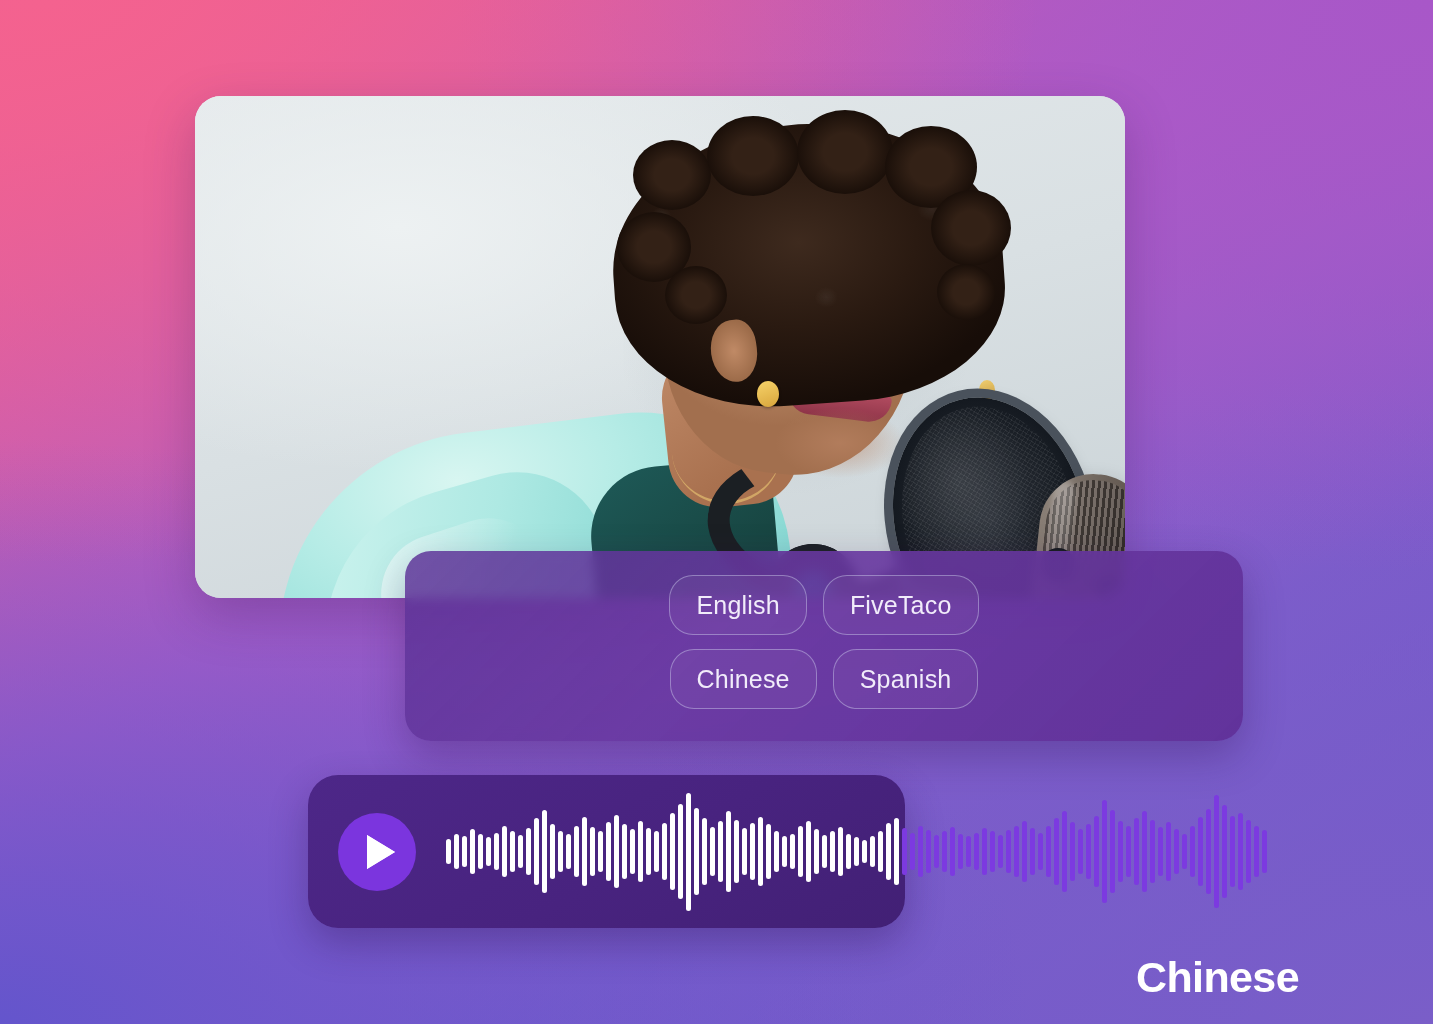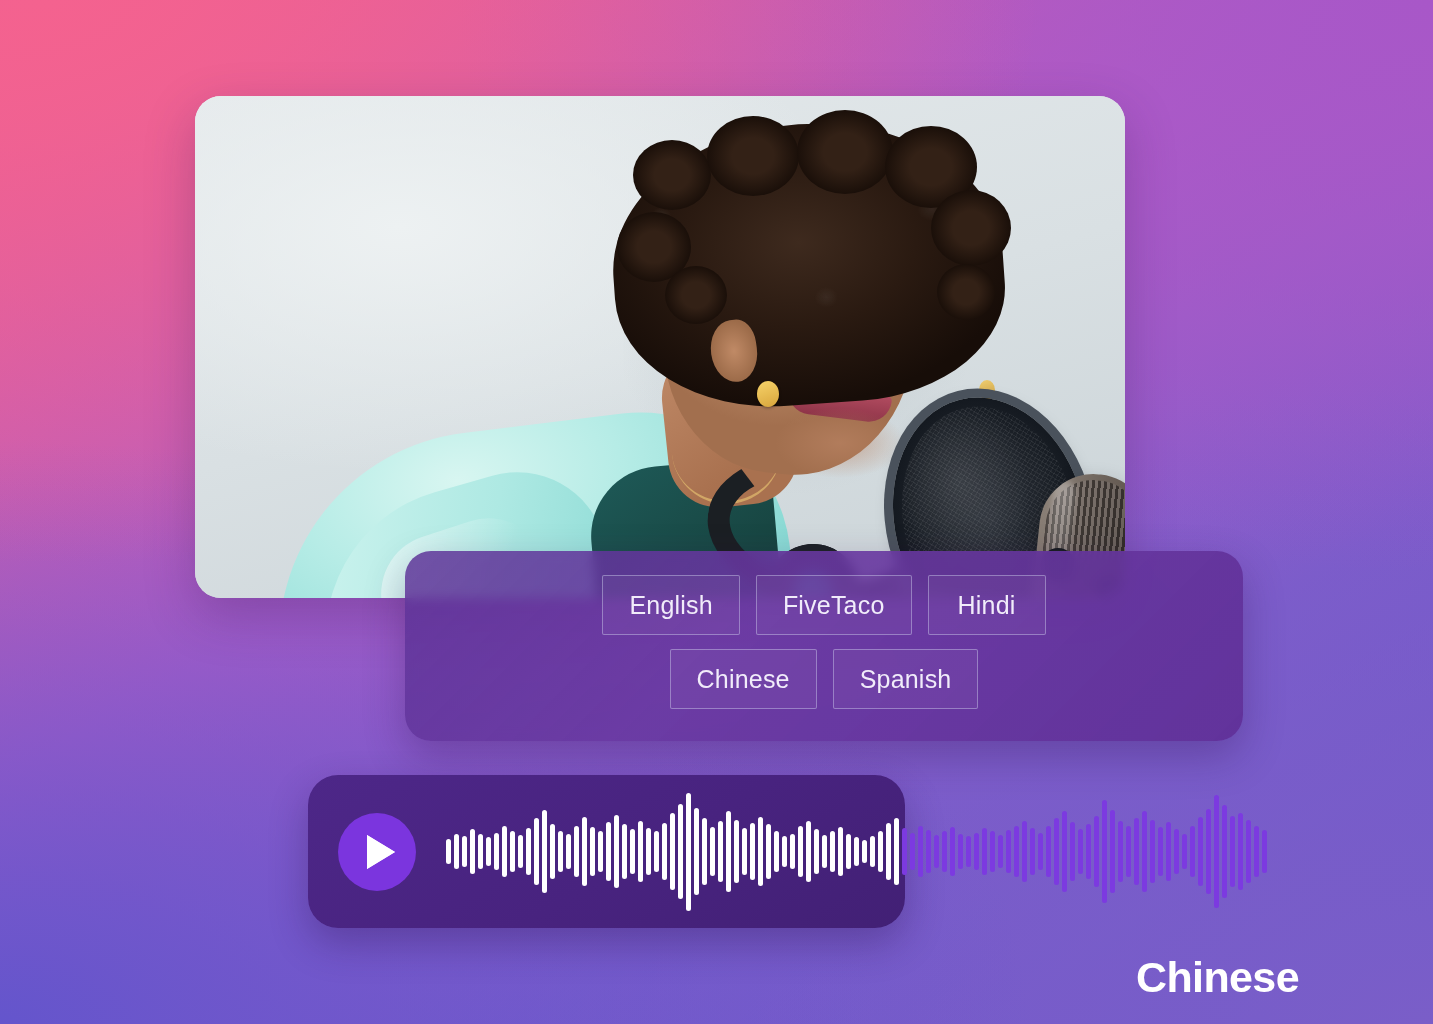--- a/index.html
+++ b/index.html
@@ -263,21 +263,21 @@
     backdrop-filter:blur(6px);
     box-shadow:0 16px 40px rgba(50,18,80,.30);
     padding:24px 22px;
     display:flex; flex-direction:column; gap:14px; align-items:center;
   }
   .lang-row{ display:flex; gap:16px; justify-content:center; }
   .chip{
     height:60px; padding:0 26px; min-width:118px;
     display:flex; align-items:center; justify-content:center;
     border:1px solid rgba(205,205,235,.46);
-    border-radius:2px;
+    border-radius:24px;
     background:rgba(255,255,255,.045);
     color:#F1ECFA; font-size:25px; letter-spacing:.2px;
     font-family:"Liberation Sans", sans-serif; font-weight:400;
     white-space:nowrap; cursor:pointer;
   }
 
   
   .player{
     position:absolute; left:308px; top:775px; width:597px; height:153px;
     border-radius:30px;
@@ -373,21 +373,20 @@
   <div class="hand"></div>
   <div class="finger"></div>
   <div class="knob k1"></div>
   <div class="knob k2"></div>
 </div>
 
 <div class="lang-panel">
   <div class="lang-row">
     <div class="chip">English</div>
     <div class="chip">FiveTaco</div>
-    <div class="chip">Hindi</div>
   </div>
   <div class="lang-row">
     <div class="chip">Chinese</div>
     <div class="chip">Spanish</div>
   </div>
 </div>
 
 <div class="player">
   <button class="play-btn">
     <span class="play-tri"></span>

